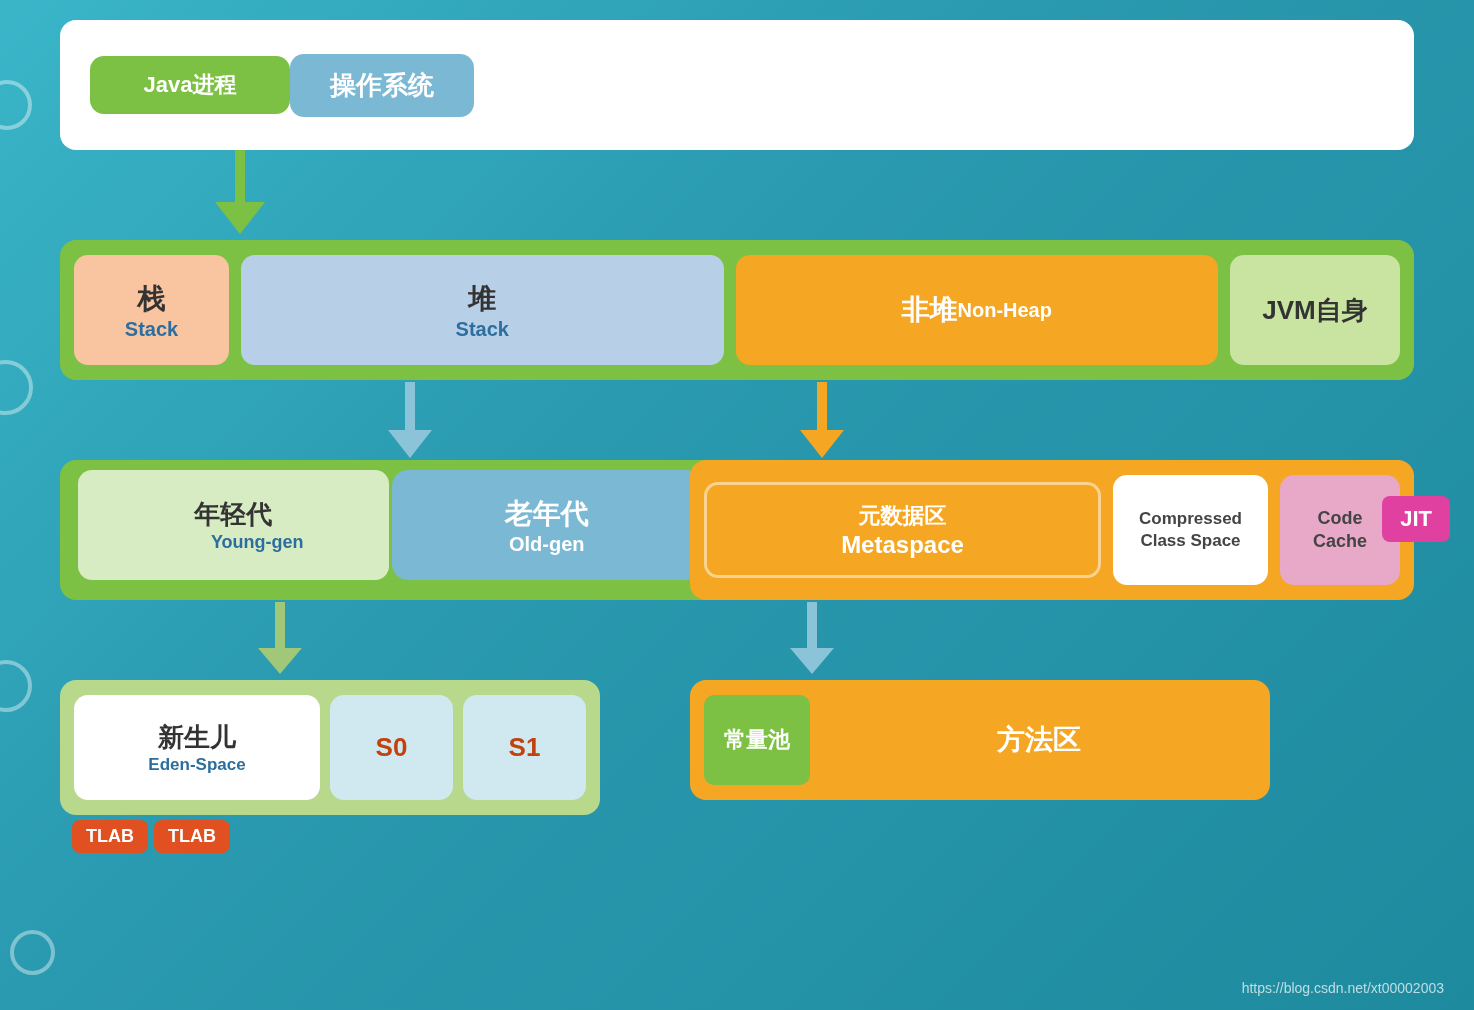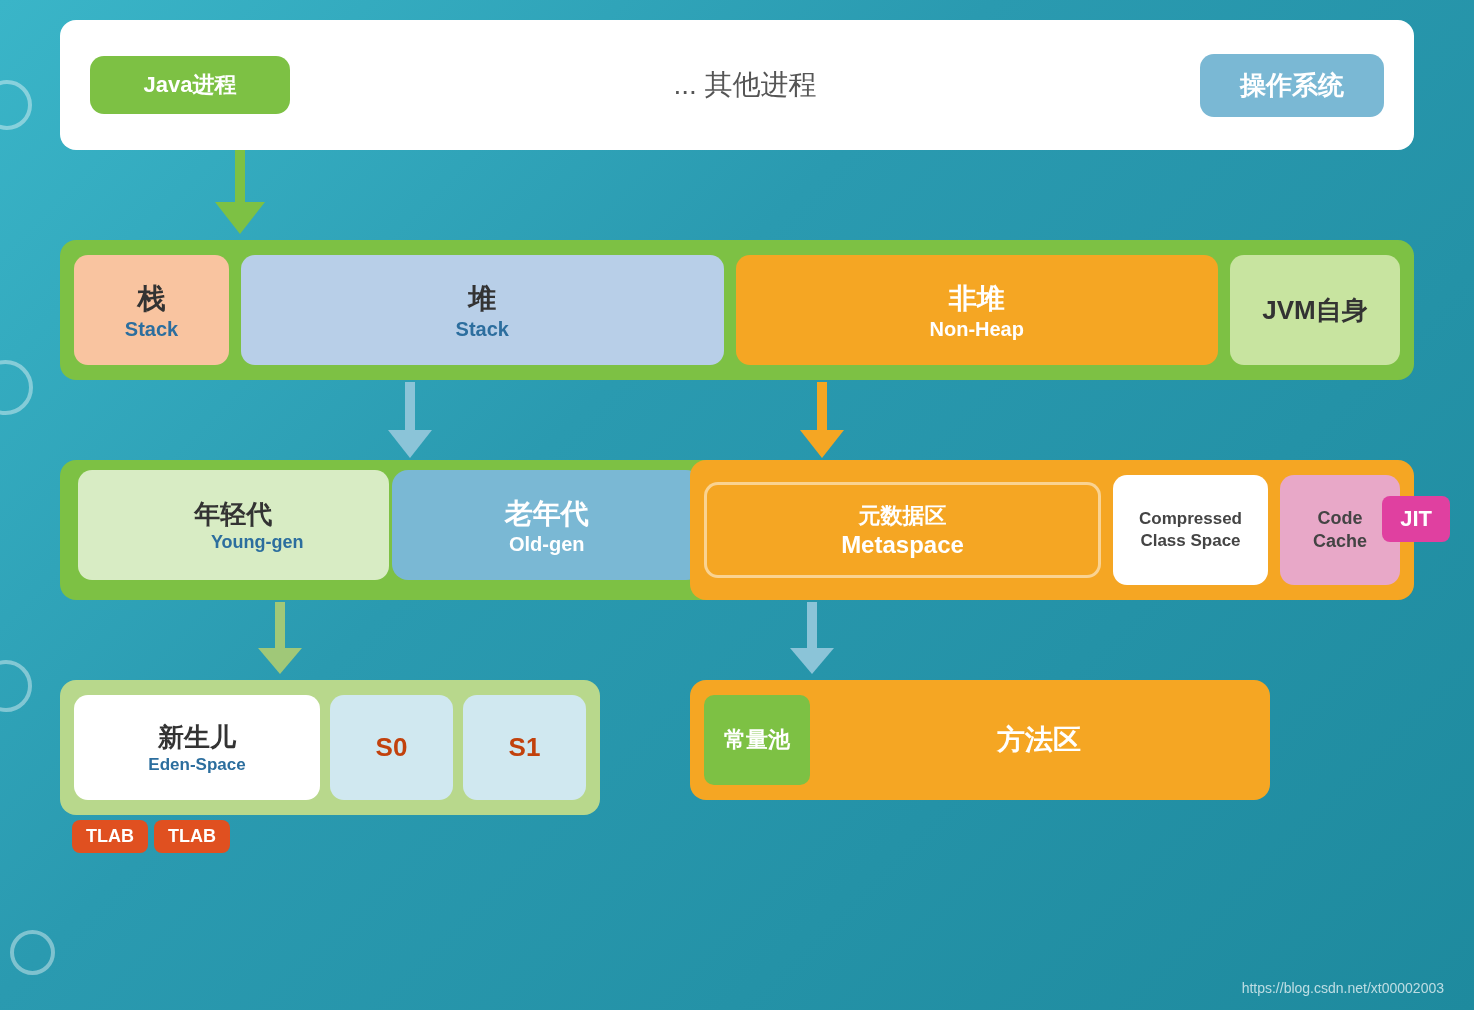--- a/index.html
+++ b/index.html
@@ -109,21 +109,20 @@
     }
 
     .nonheap-box {
       background: #f5a623;
       border-radius: 14px;
       padding: 28px 20px;
       text-align: center;
       flex: 1;
       height: 110px;
       display: flex;
-      flex-direction: column;
       align-items: center;
       justify-content: center;
     }
 
     .jvm-box {
       background: #c8e4a0;
       border-radius: 14px;
       padding: 10px 20px;
       text-align: center;
       min-width: 170px;
@@ -466,21 +465,20 @@
 <div class="deco1"></div>
 <div class="deco2"></div>
 <div class="deco3"></div>
 <div class="deco4"></div>
 
 <div class="top-row">
   <div class="top-band">
     <div class="java-process-box">
       <span>Java进程</span>
     </div>
-    <div class="other-process">... 其他进程</div>
     <div class="os-box">
       <span>操作系统</span>
     </div>
   </div>
 </div>
 
 <div style="position:absolute; left:215px; top:150px; display:flex; flex-direction:column; align-items:center;">
   <div style="width:10px; height:52px; background:#7dc144;"></div>
   <div style="width:0;height:0;border-left:25px solid transparent;border-right:25px solid transparent;border-top:32px solid #7dc144;"></div>
 </div>

